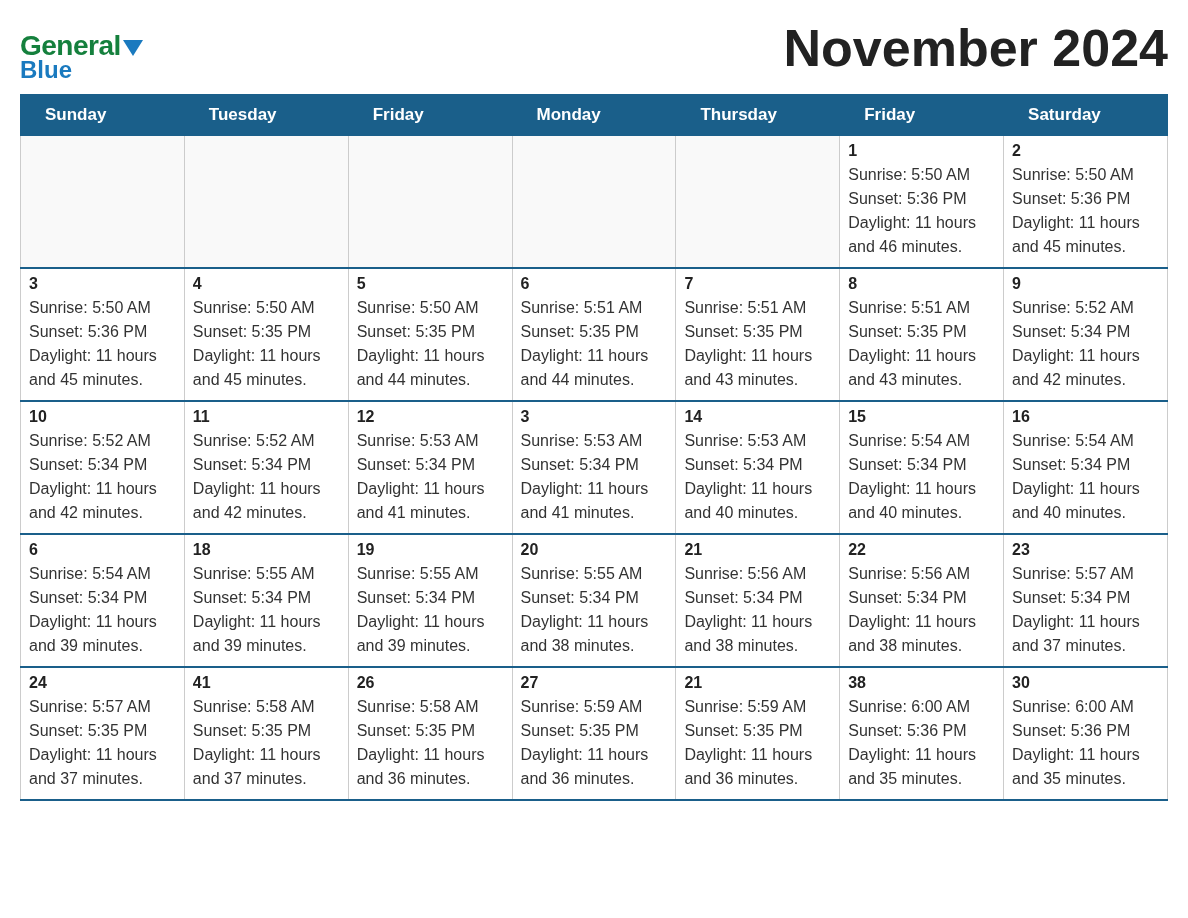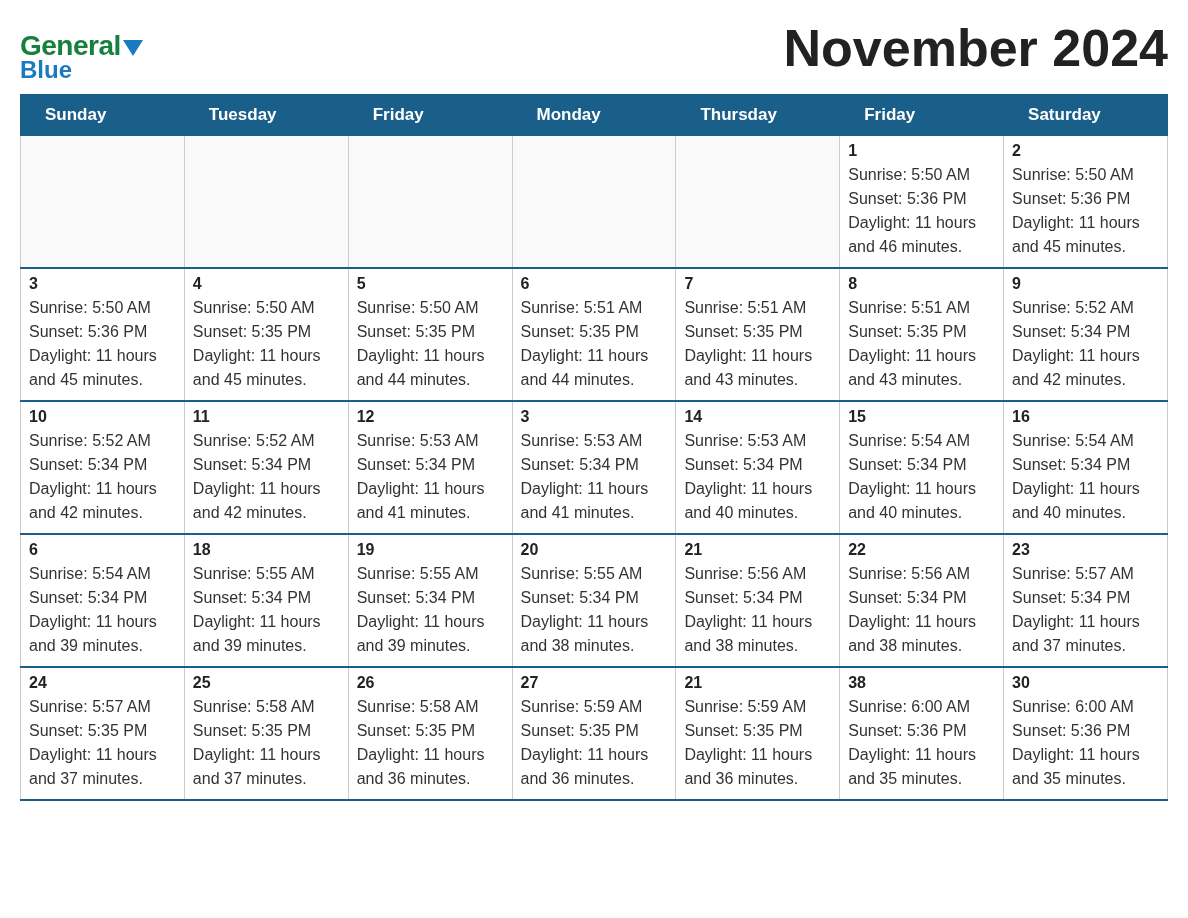--- a/index.html
+++ b/index.html
@@ -308,21 +308,21 @@
       </tr>
       <tr>
         <td>
           <span class="day-number">24</span>
           <div class="day-info" style="white-space: pre-line;">Sunrise: 5:57 AM
 Sunset: 5:35 PM
 Daylight: 11 hours
 and 37 minutes.</div>
         </td>
         <td>
-          <span class="day-number">25</span>
+          <span class="day-number">41</span>
           <div class="day-info" style="white-space: pre-line;">Sunrise: 5:58 AM
 Sunset: 5:35 PM
 Daylight: 11 hours
 and 37 minutes.</div>
         </td>
         <td>
           <span class="day-number">26</span>
           <div class="day-info" style="white-space: pre-line;">Sunrise: 5:58 AM
 Sunset: 5:35 PM
 Daylight: 11 hours

